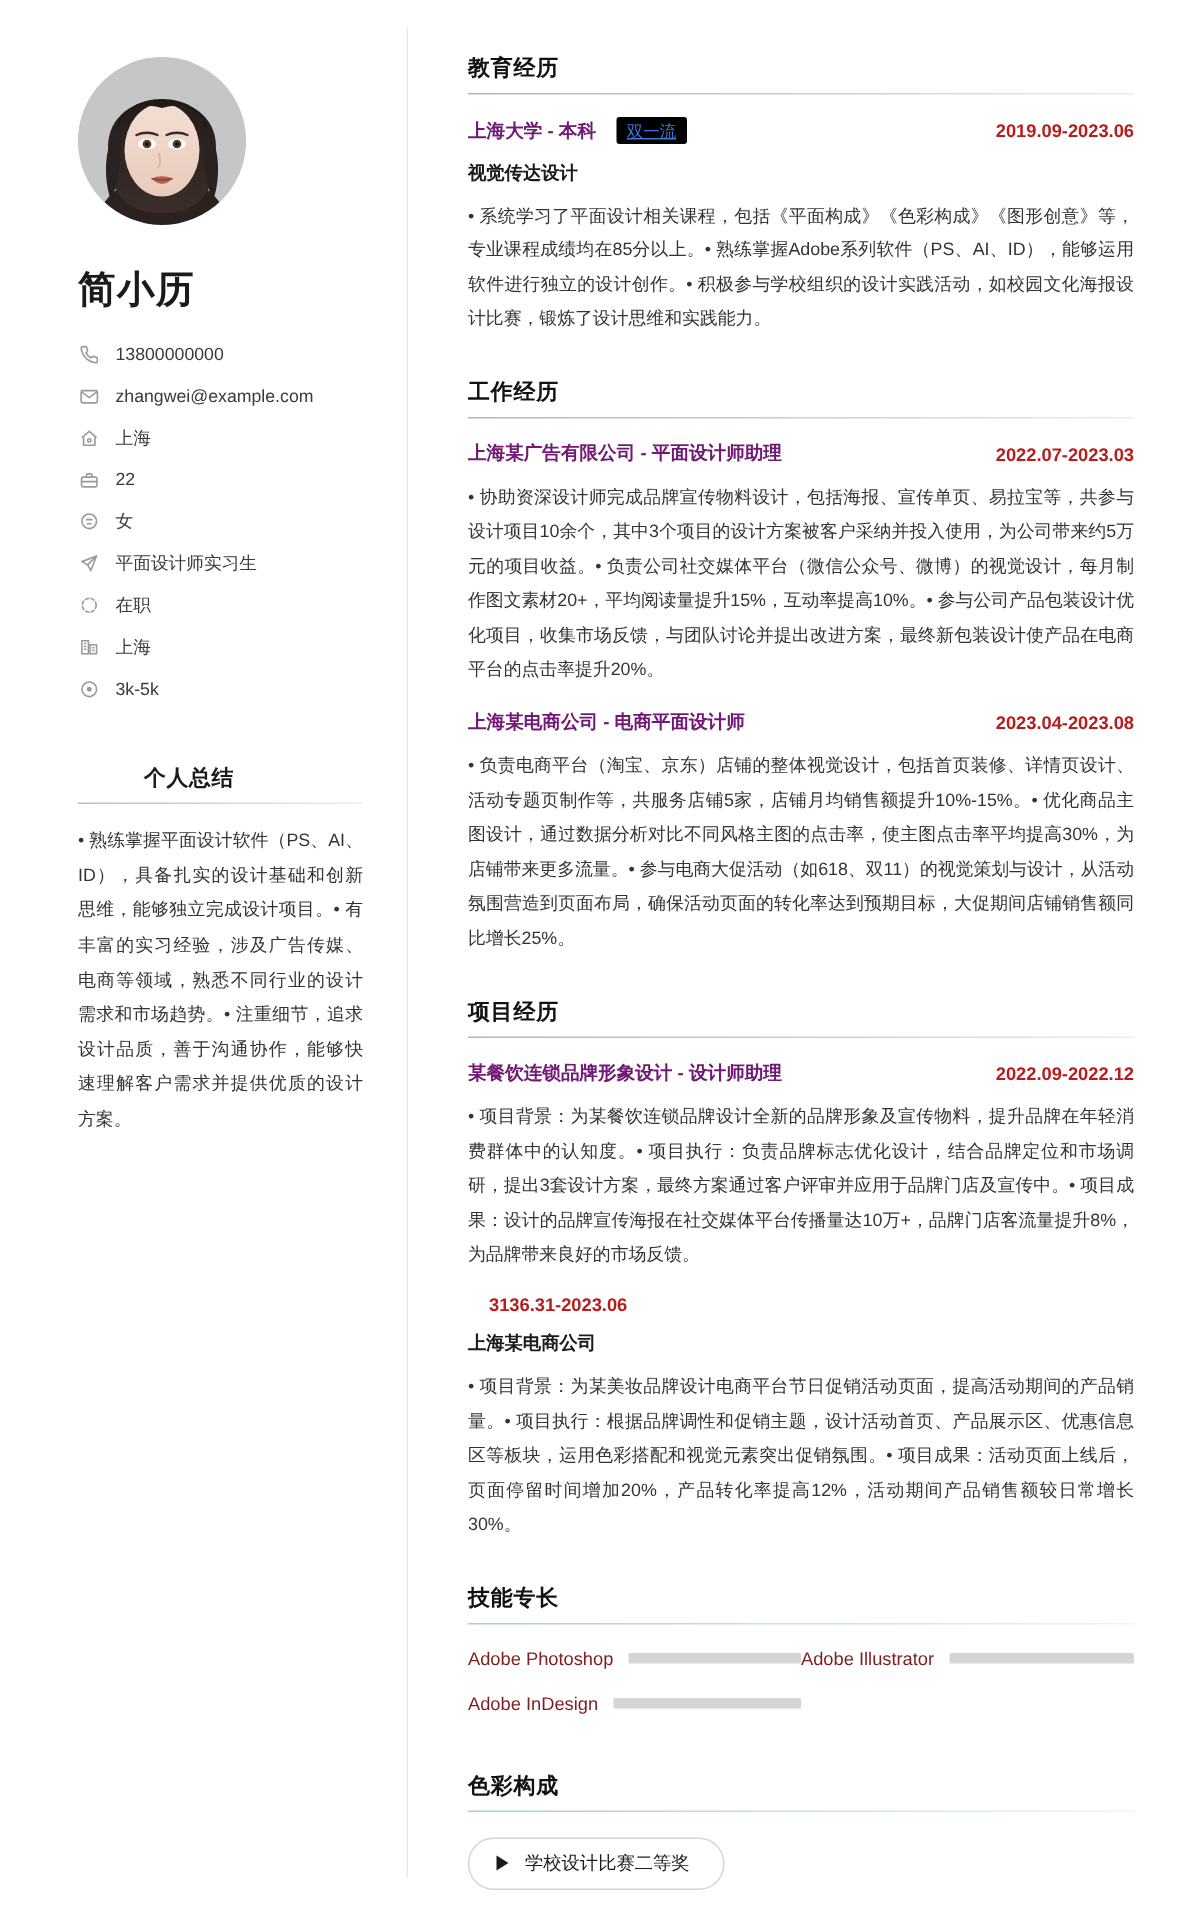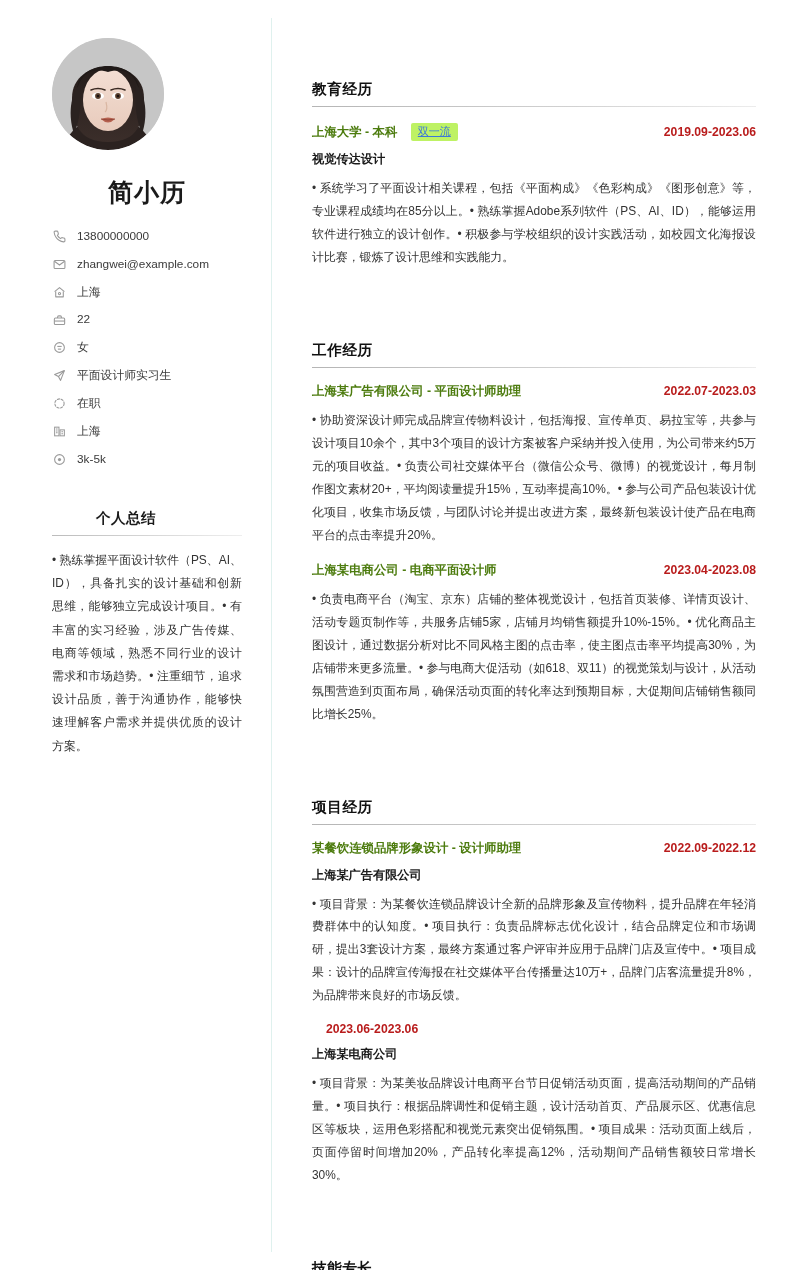--- a/index.html
+++ b/index.html
@@ -45,21 +45,20 @@
     position: relative;
   }
   .avatar-svg { display: block; width: 112px; height: 112px; }
 
   .person-name {
     font-size: 25px;
     font-weight: bold;
     letter-spacing: 1px;
     margin: 26px 0 0 14px;
     color: #1a1a1a;
-    text-align: center;
   }
 
   .contact-list {
     margin: 20px 0 0 14px;
     list-style: none;
   }
   .contact-item {
     display: flex;
     align-items: center;
     margin-bottom: 12.5px;
@@ -99,21 +98,21 @@
     color: #333333;
     text-align: justify;
     white-space: pre-wrap;
   }
 
   
   .main {
     flex: 1 1 auto;
     padding: 36px 38px 12px 40px;
   }
-  .section { margin-bottom: 4px; margin-top: 44px; }
+  .section { margin-bottom: 4px; }
   .sec-head {
     font-size: 14.6px;
     font-weight: bold;
     color: #111111;
     letter-spacing: 0.6px;
     padding-bottom: 7px;
   }
   .sec-rule {
     height: 1px;
     background: linear-gradient(to right, #b5b5b5 0%, #d2d2d2 60%, #ececec 100%);
@@ -124,30 +123,30 @@
 
   .entry { padding-top: 15px; }
   .entry-top {
     display: flex;
     align-items: center;
     justify-content: space-between;
   }
   .entry-title {
     font-size: 12.4px;
     font-weight: bold;
-    color: #4d7c0f;
+    color: #701a75;
   }
   .badge {
     display: inline-block;
     margin-left: 9px;
     padding: 1.5px 7px;
     font-size: 11px;
     font-weight: normal;
     color: #3c78d8;
-    background: #bef264;
+    background: #000000;
     border-radius: 2px;
     vertical-align: 1px;
     text-decoration: underline;
   }
   .entry-date {
     font-size: 12.2px;
     font-weight: bold;
     color: #b91c1c;
     white-space: nowrap;
     padding-left: 14px;
@@ -405,27 +404,26 @@
 
     <section class="section">
       <div class="sec-head">项目经历</div>
       <div class="sec-rule"></div>
 
       <div class="entry">
         <div class="entry-top">
           <div class="entry-title">某餐饮连锁品牌形象设计 - 设计师助理</div>
           <div class="entry-date">2022.09-2022.12</div>
         </div>
-        <div class="entry-sub">上海某广告有限公司</div>
         <div class="entry-body">• 项目背景：为某餐饮连锁品牌设计全新的品牌形象及宣传物料，提升品牌在年轻消费群体中的认知度。• 项目执行：负责品牌标志优化设计，结合品牌定位和市场调研，提出3套设计方案，最终方案通过客户评审并应用于品牌门店及宣传中。• 项目成果：设计的品牌宣传海报在社交媒体平台传播量达10万+，品牌门店客流量提升8%，为品牌带来良好的市场反馈。</div>
       </div>
 
       <div class="entry">
         <div class="entry-top">
-          <div class="entry-date">2023.06-2023.06</div>
+          <div class="entry-date">3136.31-2023.06</div>
         </div>
         <div class="entry-sub">上海某电商公司</div>
         <div class="entry-body">• 项目背景：为某美妆品牌设计电商平台节日促销活动页面，提高活动期间的产品销量。• 项目执行：根据品牌调性和促销主题，设计活动首页、产品展示区、优惠信息区等板块，运用色彩搭配和视觉元素突出促销氛围。• 项目成果：活动页面上线后，页面停留时间增加20%，产品转化率提高12%，活动期间产品销售额较日常增长30%。</div>
       </div>
     </section>
 
     <div class="sp-24"></div>
 
     <section class="section">
       <div class="sec-head">技能专长</div>
@@ -448,21 +446,21 @@
           <span class="skill-track">
             <span class="skill-fill" style="width: 78%;"></span>
           </span>
         </div>
       </div>
     </section>
 
     <div class="sp-18"></div>
 
     <section class="section">
-      <div class="sec-head">设计师助理</div>
+      <div class="sec-head">色彩构成</div>
       <div class="sec-rule teal"></div>
       <div class="honors-wrap">
         <div class="honor-pill">
           <span class="tri"></span>
           <span>学校设计比赛二等奖</span>
         </div>
       </div>
     </section>
 
   </main>

